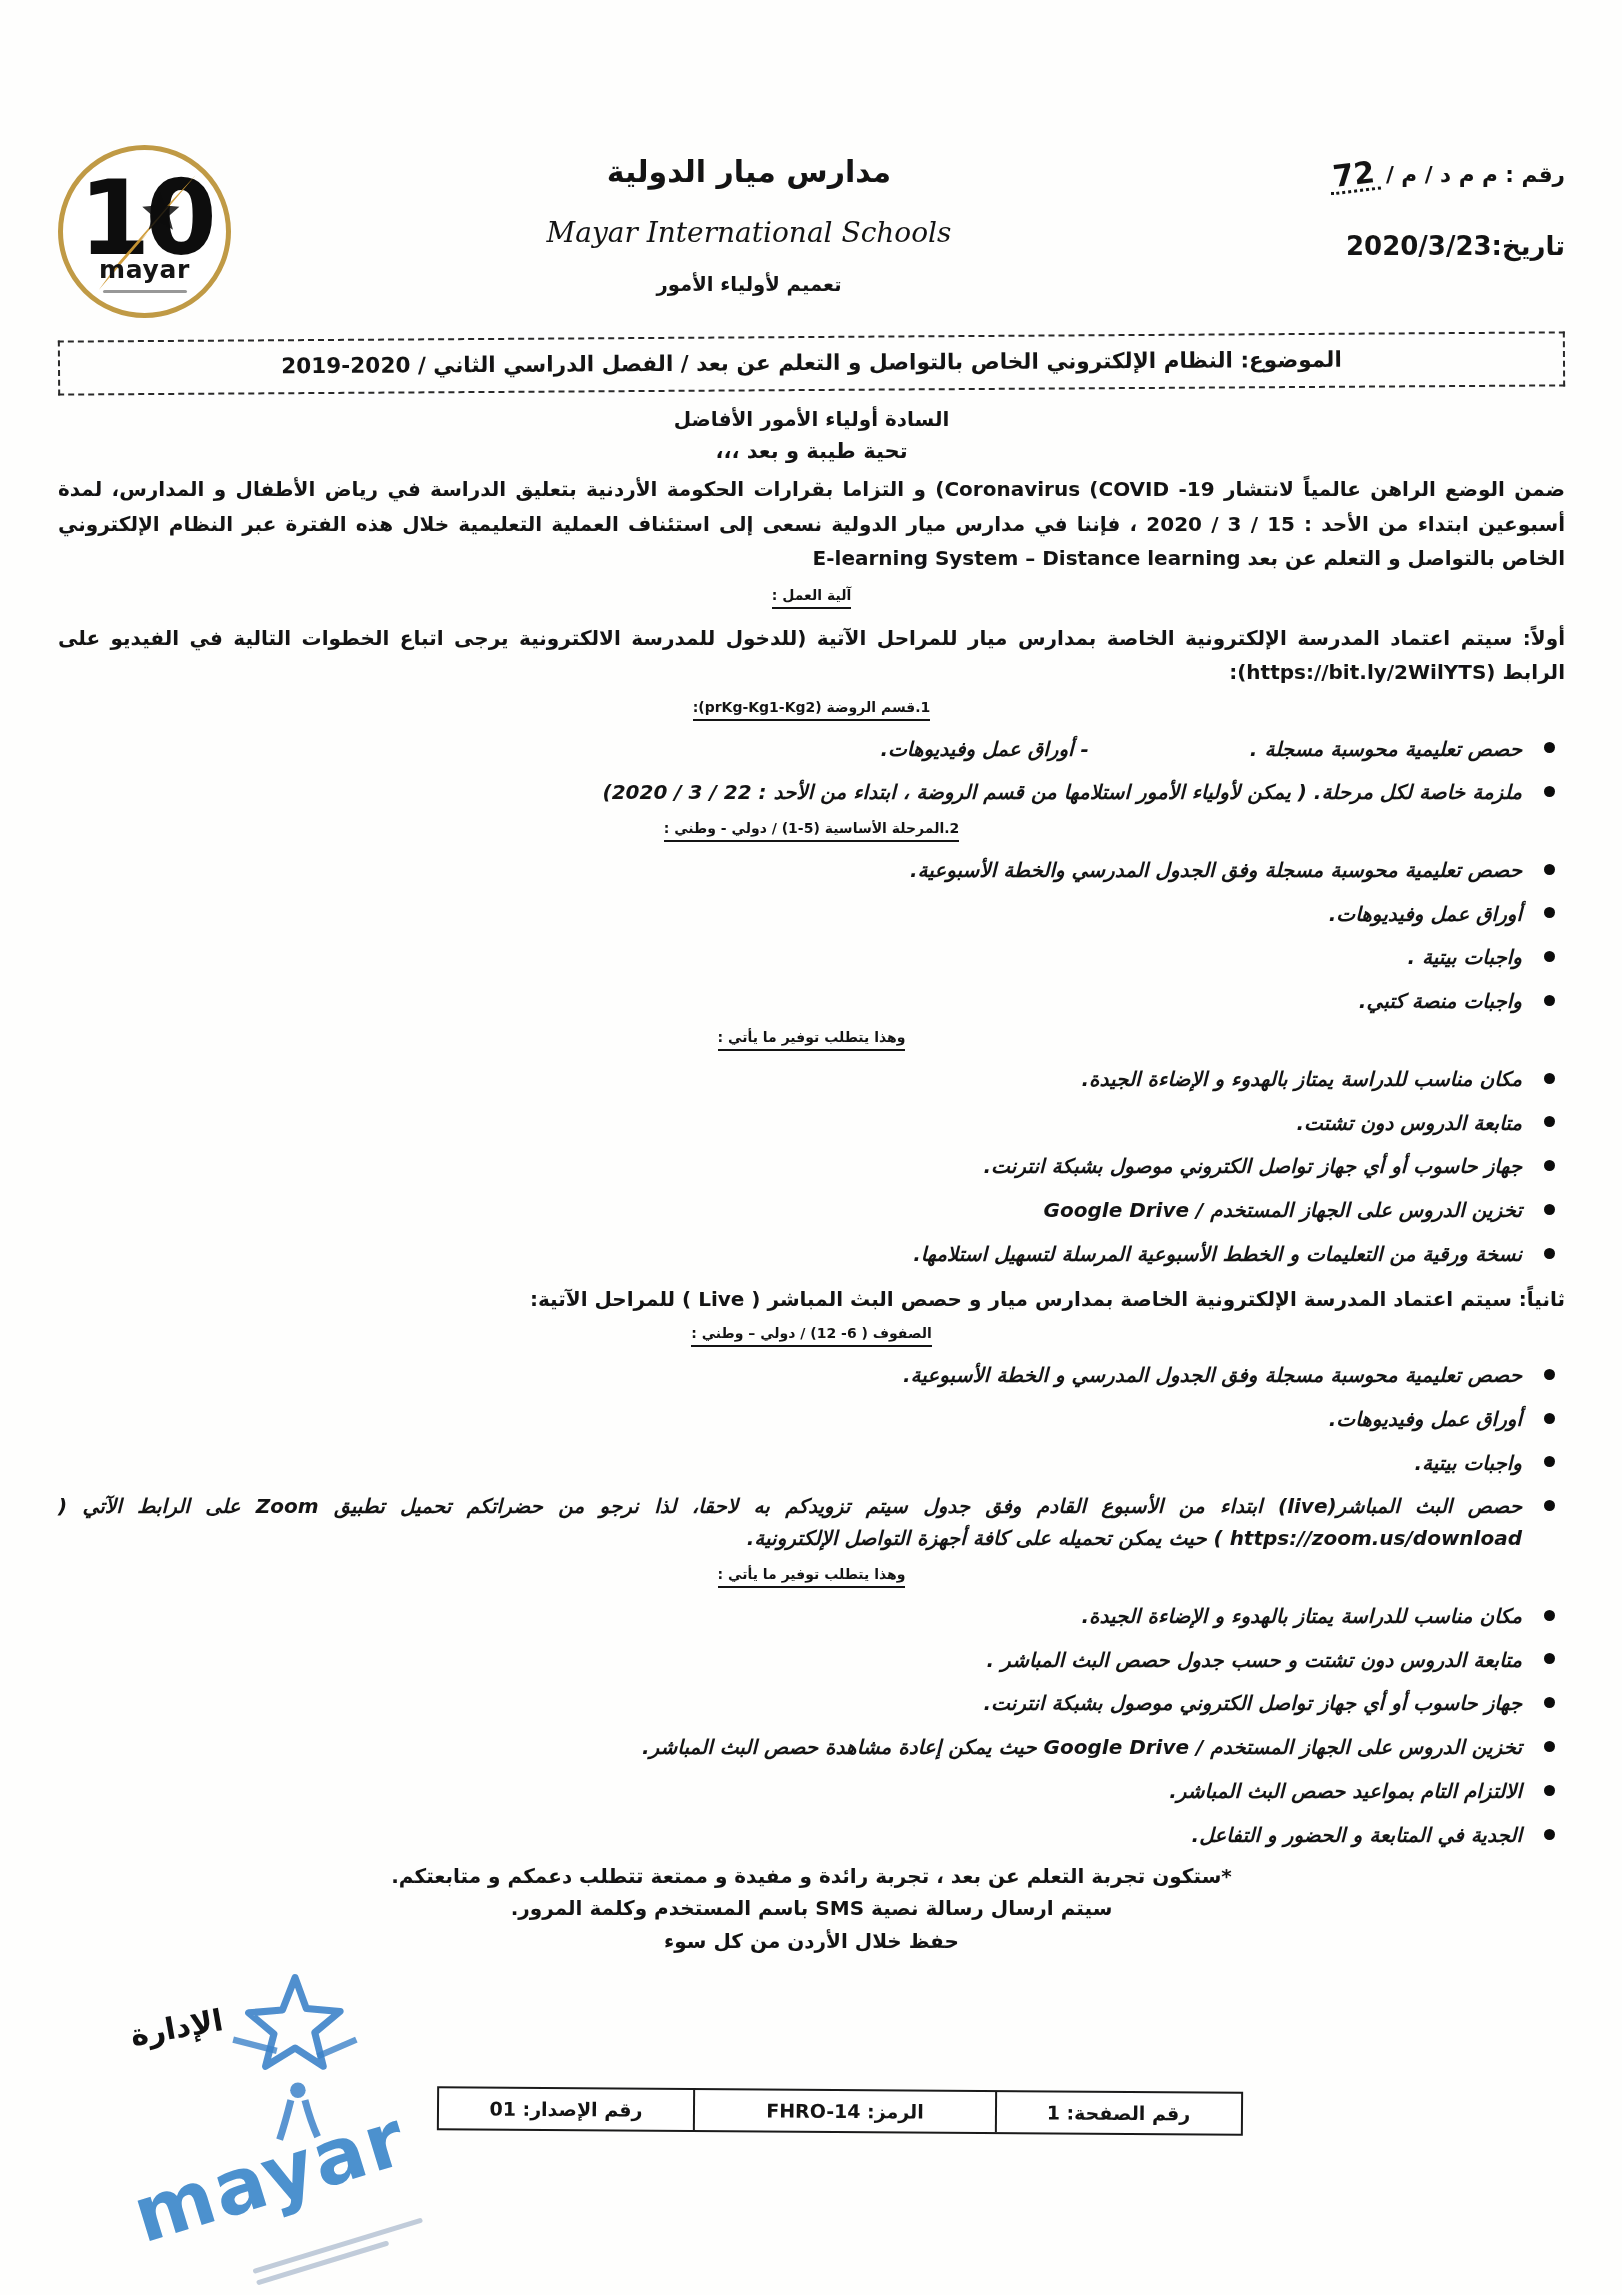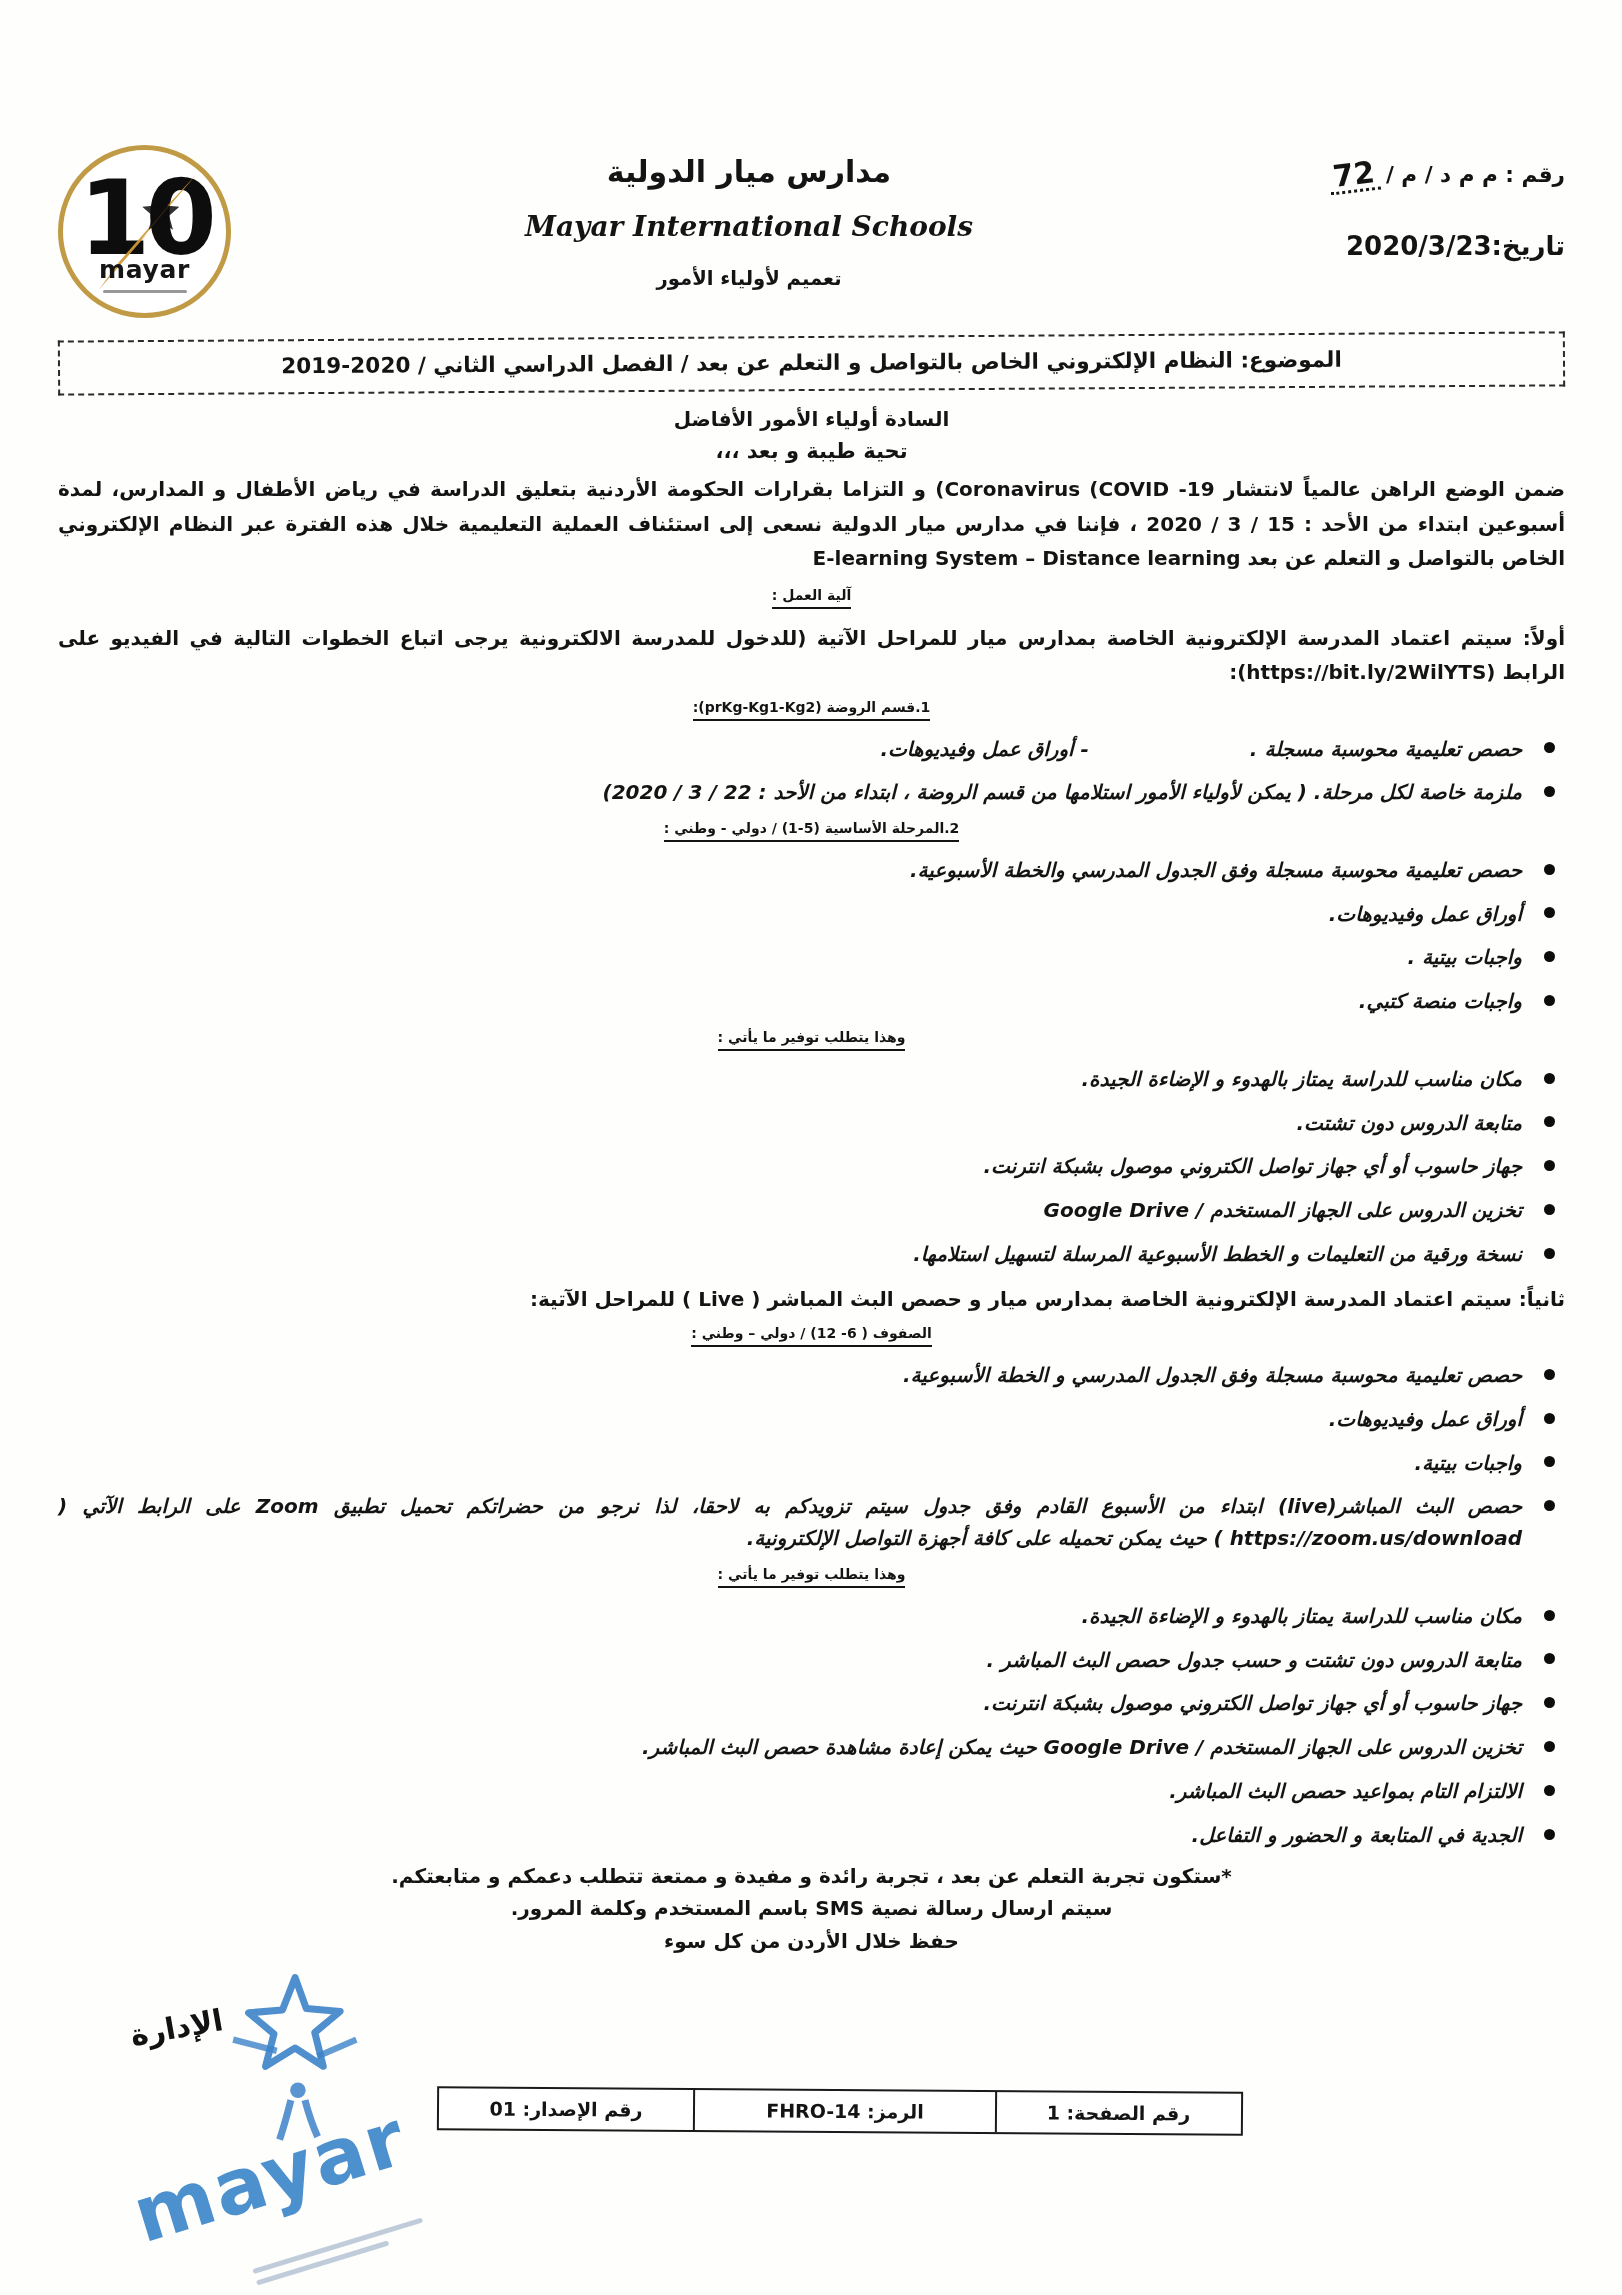--- a/index.html
+++ b/index.html
@@ -14,21 +14,21 @@
   .header { display:flex; justify-content:space-between; align-items:flex-start; }
   .logo-wrap { width:183px; }
   .logo-circle { width:173px; height:173px; border:5.9px solid #c09a45; border-radius:50%; position:relative; background:#fff; }
   .logo-num { position:absolute; left:15.7px; top:17px; font-size:103px; font-weight:900; letter-spacing:-5.2px; color:#0d0d0d; line-height:1; }
   .logo-swoosh { position:absolute; left:22px; top:17px; width:135px; height:128px; }
   .logo-brand { position:absolute; left:50%; bottom:29px; transform:translateX(-50%); font-size:25px; font-weight:700; color:#151515; letter-spacing:0.7px; }
   .logo-tiny { position:absolute; bottom:19.6px; left:50%; transform:translateX(-50%); width:84px; height:3.9px; background:#444; opacity:.55; border-radius:2px; }
 
   .hdr-center { flex:1; text-align:center; padding-top:9.2px; }
   .school-ar { font-size:30px; font-weight:700; direction:rtl; }
-  .school-en { font-family:"DejaVu Serif", serif; font-style:italic; font-size:28px; margin-top:21px; font-weight:700; }
+  .school-en { font-family:"DejaVu Serif", serif; font-style:italic; font-size:28px; margin-top:27px; font-weight:400; }
   .audience  { font-size:19.6px; font-weight:700; margin-top:23.6px; direction:rtl; }
 
   .hdr-ref { width:308px; direction:rtl; text-align:right; padding-top:13px; }
   .ref-line { font-size:21.6px; font-weight:700; white-space:nowrap; }
   .ref-num  { display:inline-block; font-size:30px; font-weight:700; transform:rotate(-7deg) translateY(2.6px);
               border-bottom:3.3px dotted #181818; line-height:.95; padding:0 3.9px; }
   .date-line { margin-top:41px; font-size:26px; font-weight:700; white-space:nowrap; }
 
   
   .subject-box { margin-top:18.3px; border:2.6px dashed #2a2a2a; padding:11.8px 23.6px 14.4px; direction:rtl;

